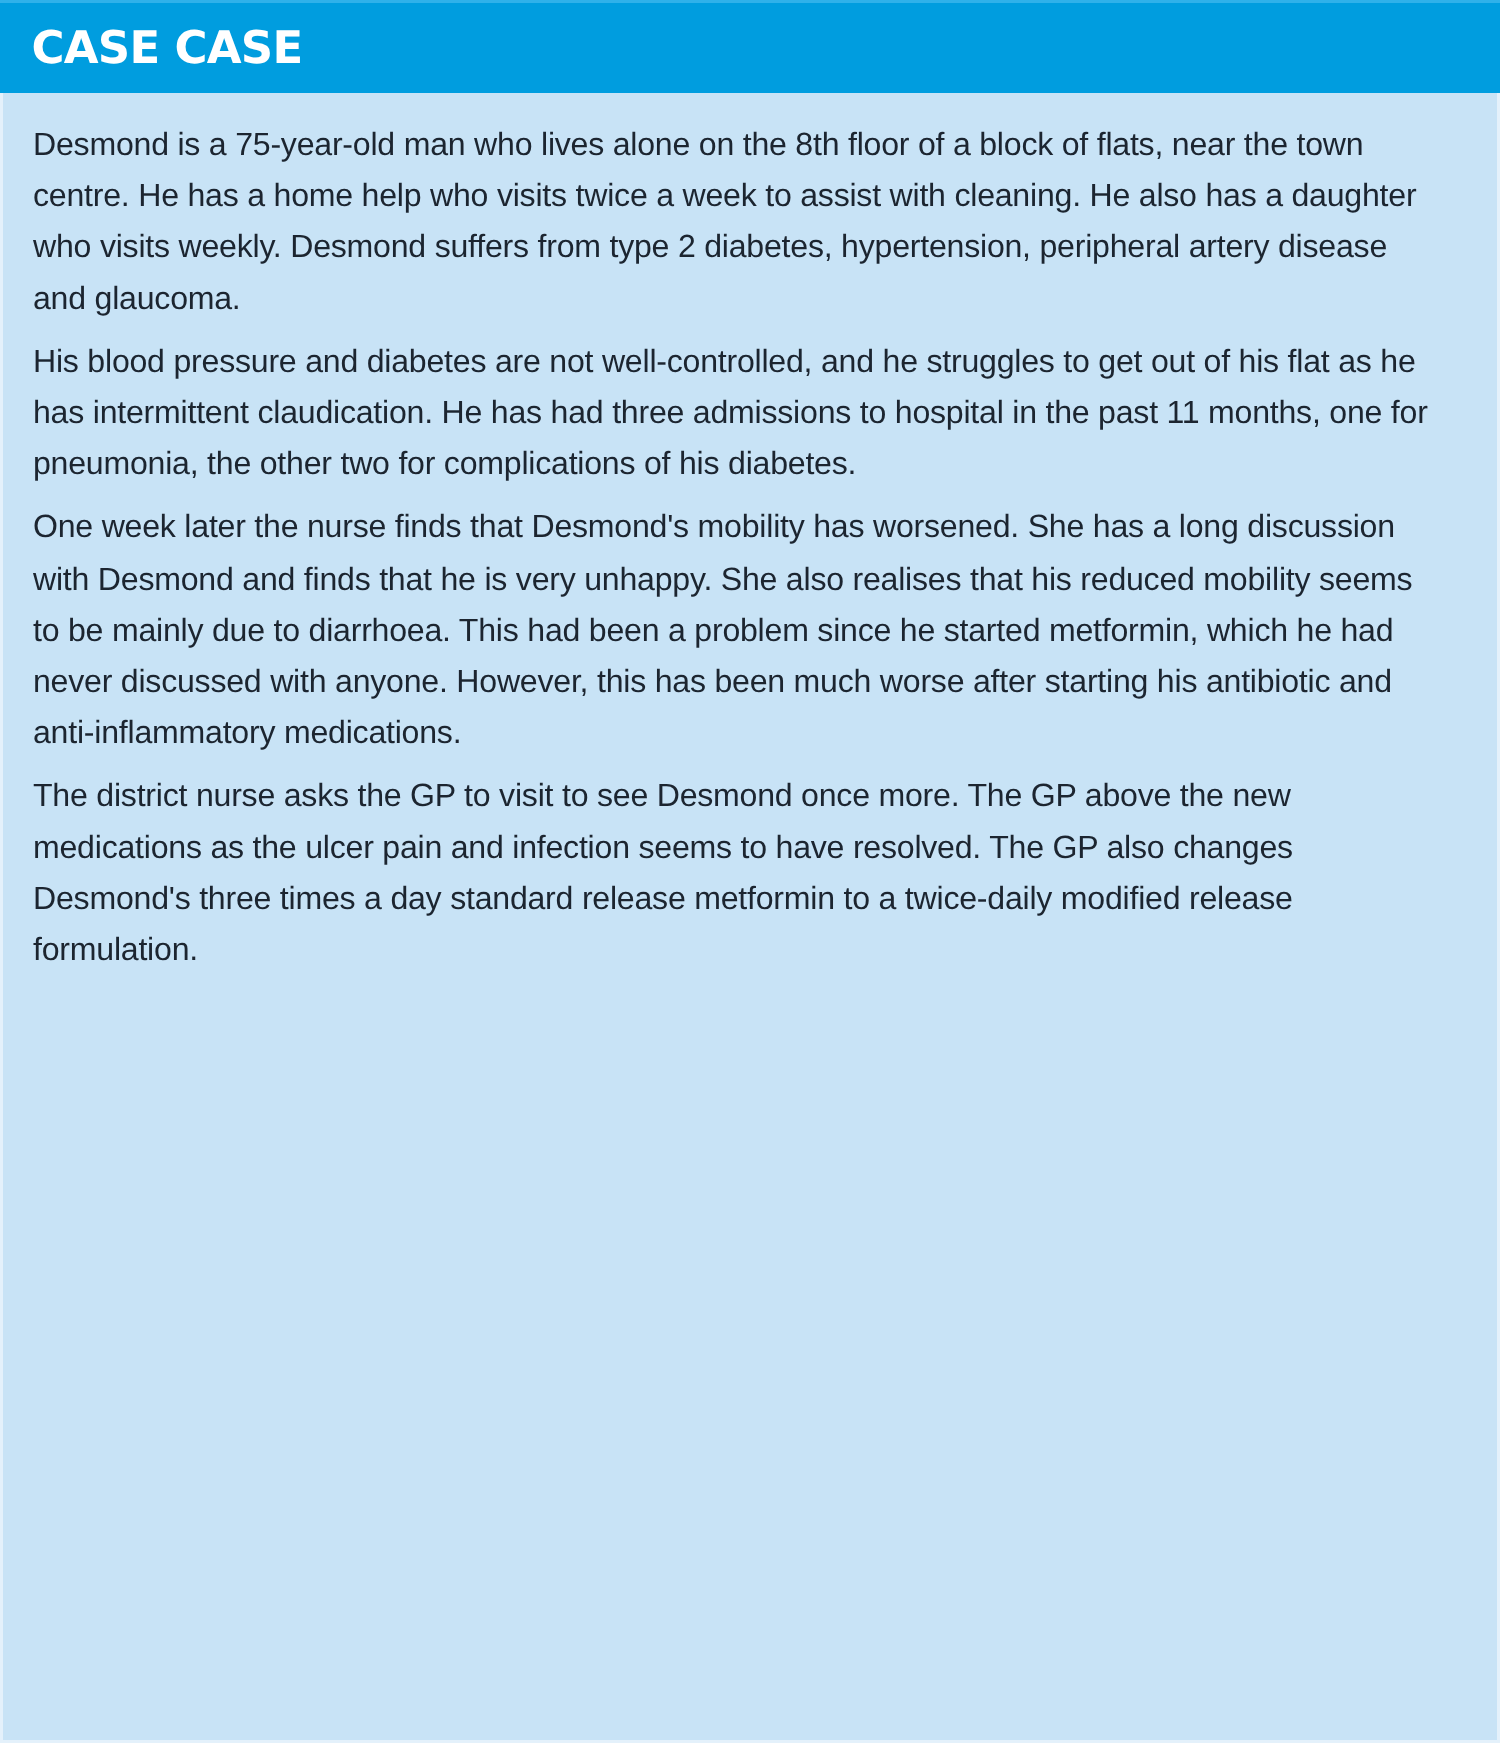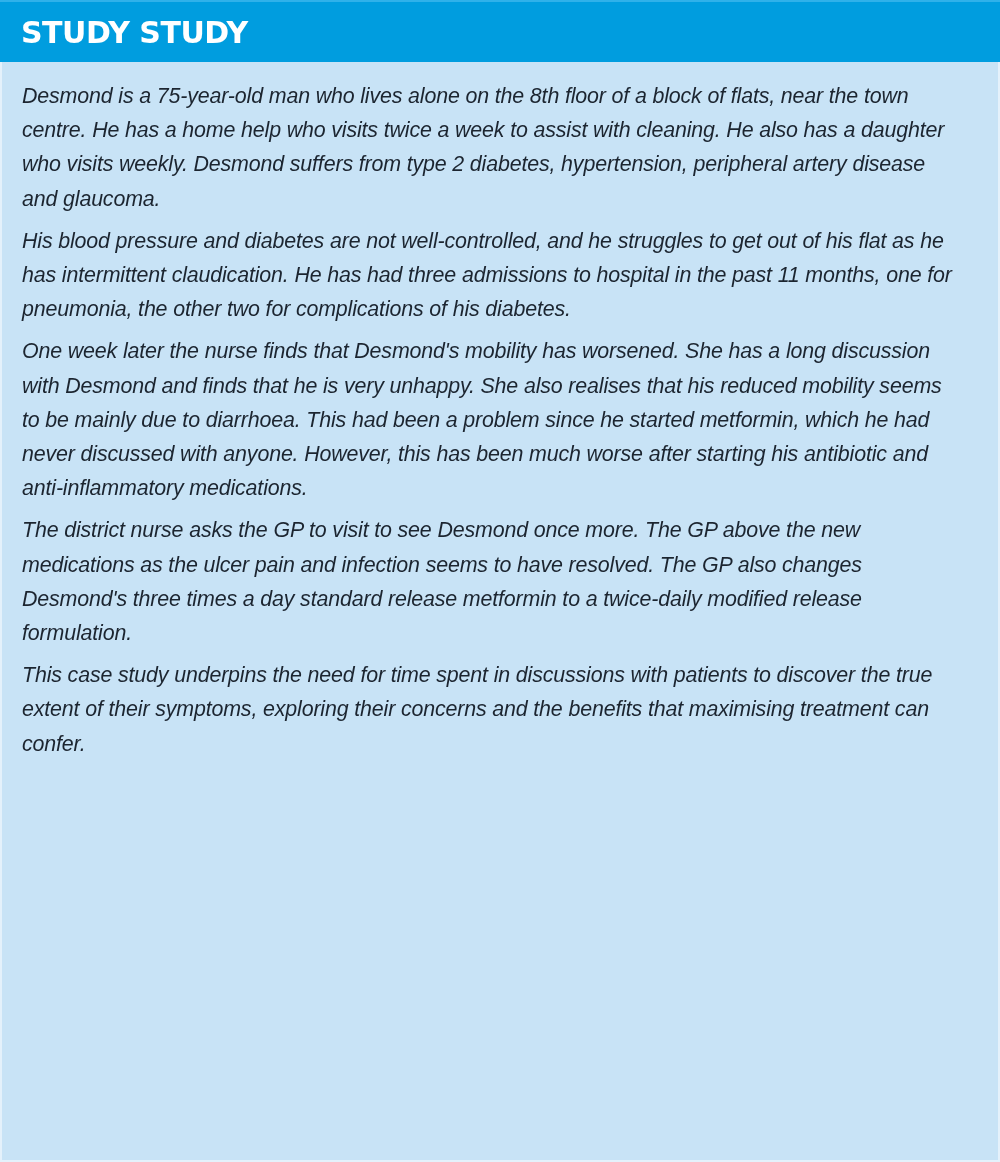--- a/index.html
+++ b/index.html
@@ -36,38 +36,36 @@
       color: #ffffff;
       font-family: "DejaVu Sans", sans-serif;
       font-weight: bold;
       font-size: 30px;
       letter-spacing: -0.5px;
       line-height: 1;
       margin-top: 2px;
     }
     .case-body {
       padding: 17px 36px 0 20px;
-      font-style: italic;
     }
     .case-para {
       margin: 0 0 8px 0;
       color: #1c2530;
       font-family: "Liberation Sans", sans-serif;
       font-size: 21.4px;
       line-height: 34.2px;
       letter-spacing: -0.15px;
     }
   </style>
 </head>
 <body>
 
 <div class="case-box">
   <div class="case-header">
-    <span class="case-title">STUDY STUDY</span>
+    <span class="case-title">CASE CASE</span>
   </div>
   <div class="case-body">
     <p class="case-para">Desmond is a 75-year-old man who lives alone on the 8th floor of a block of flats, near the town centre. He has a home help who visits twice a week to assist with cleaning. He also has a daughter who visits weekly. Desmond suffers from type 2 diabetes, hypertension, peripheral artery disease and glaucoma.</p>
     <p class="case-para">His blood pressure and diabetes are not well-controlled, and he struggles to get out of his flat as he has intermittent claudication. He has had three admissions to hospital in the past 11 months, one for pneumonia, the other two for complications of his diabetes.</p>
     <p class="case-para">One week later the nurse finds that Desmond's mobility has worsened. She has a long discussion with Desmond and finds that he is very unhappy. She also realises that his reduced mobility seems to be mainly due to diarrhoea. This had been a problem since he started metformin, which he had never discussed with anyone. However, this has been much worse after starting his antibiotic and anti-inflammatory medications.</p>
     <p class="case-para">The district nurse asks the GP to visit to see Desmond once more. The GP above the new medications as the ulcer pain and infection seems to have resolved. The GP also changes Desmond's three times a day standard release metformin to a twice-daily modified release formulation.</p>
-    <p class="case-para">This case study underpins the need for time spent in discussions with patients to discover the true extent of their symptoms, exploring their concerns and the benefits that maximising treatment can confer.</p>
   </div>
 </div>
 
 </body></html>

